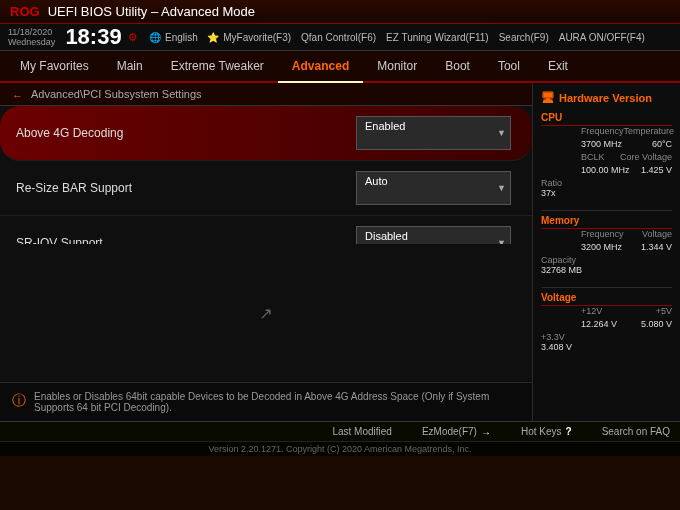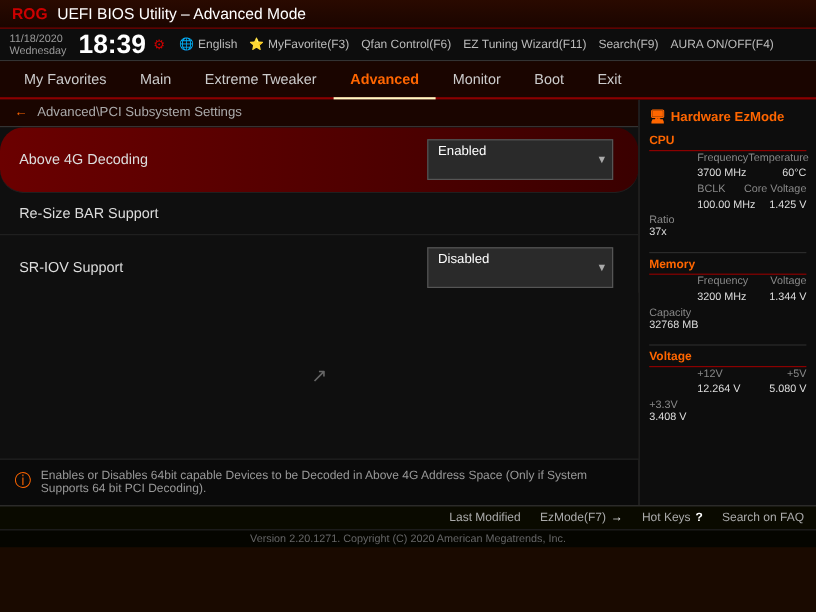--- a/index.html
+++ b/index.html
@@ -258,21 +258,21 @@
     }
 
     
     #footer {
       background: #0a0a00;
       border-top: 1px solid #333;
       padding: 4px 10px;
       display: flex;
       justify-content: flex-end;
       align-items: center;
-      gap: 16px;
+      gap: 30px;
       font-size: 10px;
       color: #aaa;
     }
     .footer-item {
       display: flex;
       align-items: center;
       gap: 4px;
       cursor: pointer;
     }
     .footer-item .key {
@@ -353,20 +353,21 @@
     </div>
   </div>
 
   <div id="nav-bar">
     <div class="nav-tab">My Favorites</div>
     <div class="nav-tab">Main</div>
     <div class="nav-tab">Extreme Tweaker</div>
     <div class="nav-tab active">Advanced</div>
     <div class="nav-tab">Monitor</div>
     <div class="nav-tab">Boot</div>
+    <div class="nav-tab">Tool</div>
     <div class="nav-tab">Exit</div>
   </div>
 
   <div id="content-area">
 
     <div id="left-content">
 
       <div id="breadcrumb">
         <span class="back-arrow">←</span>
         <span>Advanced\PCI Subsystem Settings</span>
@@ -381,20 +382,29 @@
               <select class="dropdown">
                 <option>Enabled</option>
                 <option>Disabled</option>
               </select>
             </div>
           </div>
         </div>
 
         <div class="setting-row">
           <span class="setting-label">Re-Size BAR Support</span>
+          <div class="setting-value">
+            <div class="dropdown-wrapper">
+              <select class="dropdown">
+                <option>Auto</option>
+                <option>Enabled</option>
+                <option>Disabled</option>
+              </select>
+            </div>
+          </div>
         </div>
 
         <div class="setting-row">
           <span class="setting-label">SR-IOV Support</span>
           <div class="setting-value">
             <div class="dropdown-wrapper">
               <select class="dropdown">
                 <option>Disabled</option>
                 <option>Enabled</option>
               </select>
@@ -411,21 +421,21 @@
       <div id="bottom-info">
         <span class="info-icon">ⓘ</span>
         <span>Enables or Disables 64bit capable Devices to be Decoded in Above 4G Address Space (Only if System Supports 64 bit PCI Decoding).</span>
       </div>
 
     </div>
 
     <div id="right-panel">
       <div class="panel-title">
         <span>🖥</span>
-        <span>Hardware EzMode</span>
+        <span>Hardware Version</span>
       </div>
 
       <div class="hw-section">
         <div class="hw-section-title">CPU</div>
         <div class="hw-row">
           <span class="hw-label">Frequency</span>
           <span class="hw-label">Temperature</span>
         </div>
         <div class="hw-row">
           <span class="hw-value">3700 MHz</span>

